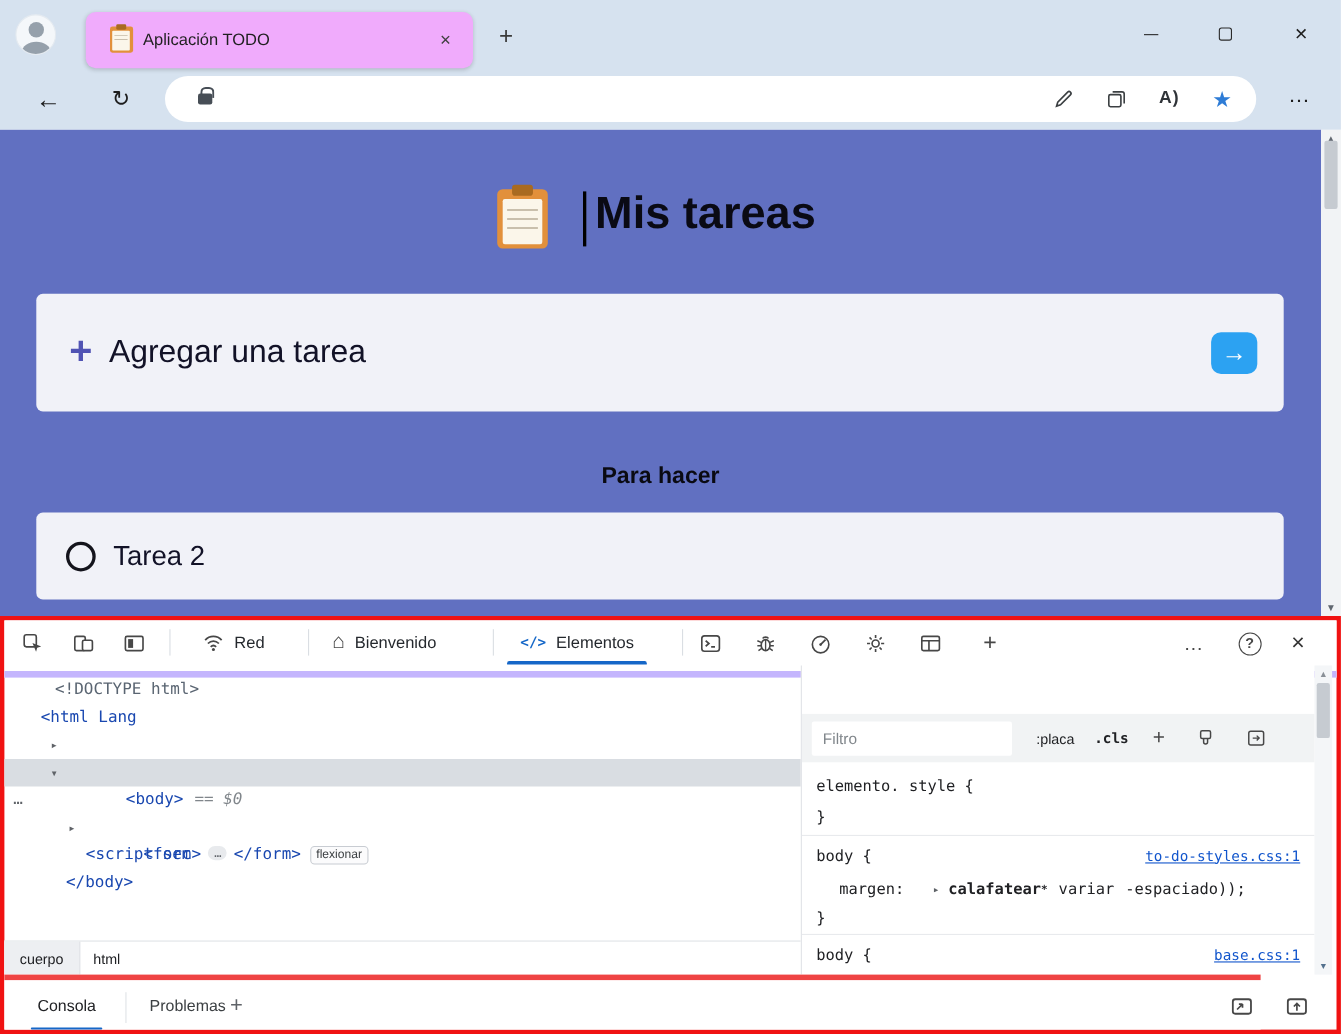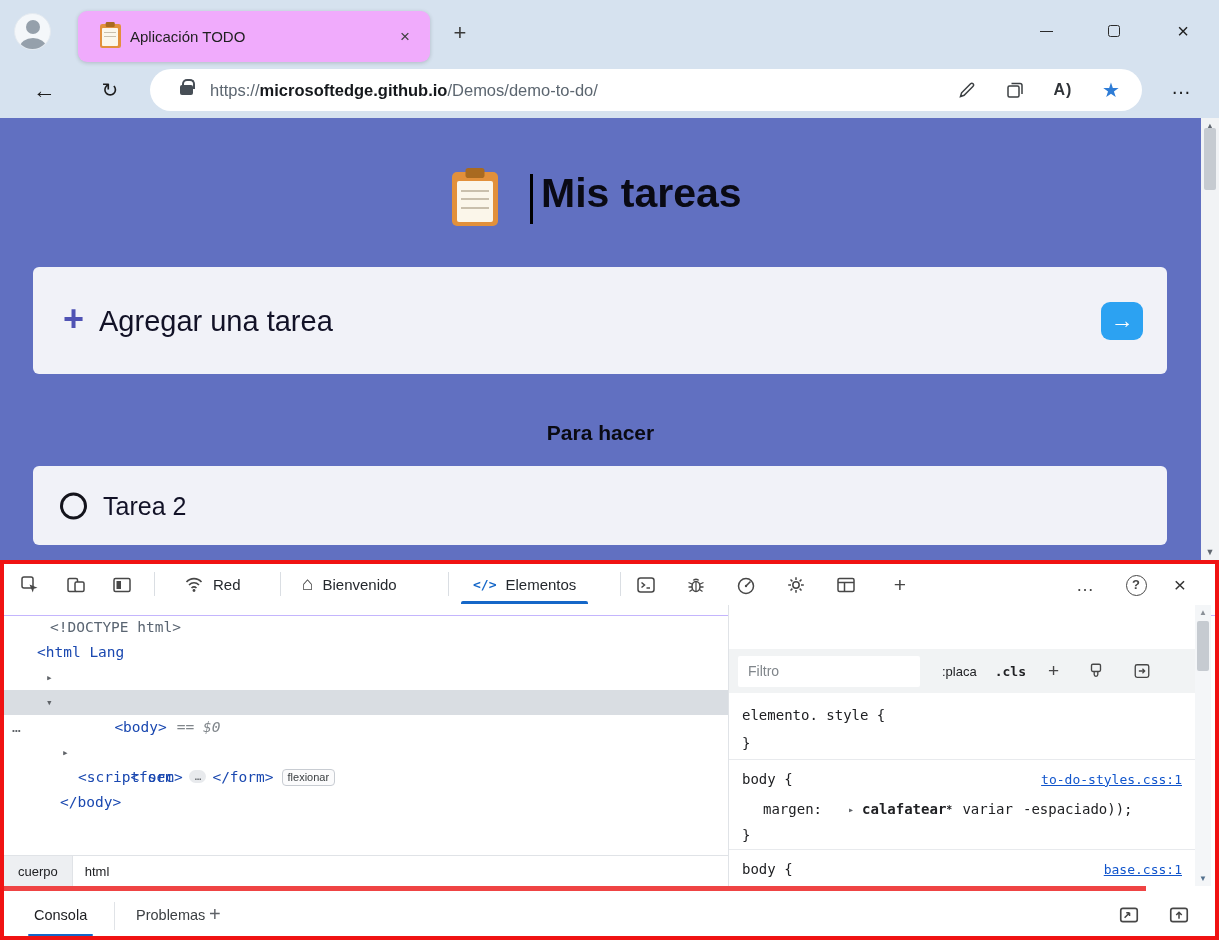--- a/index.html
+++ b/index.html
@@ -53,21 +53,21 @@
   .task-circle{position:absolute;left:27px;top:50%;transform:translateY(-50%);width:27px;height:27px;border:3.2px solid #14141C;border-radius:50%;}
   .task-label{position:absolute;left:70px;top:50%;transform:translateY(-50%);font-size:25px;color:#121227;}
 
   .page-scroll{position:absolute;left:1201px;top:118px;width:18px;height:442px;background:#F1F3F5;}
   .scroll-arrow{position:absolute;left:0;width:18px;text-align:center;font-size:9px;color:#606770;}
   .ps-up{top:3px;} .ps-down{bottom:3px;}
   .ps-thumb{position:absolute;left:3px;top:10px;width:12px;height:62px;background:#C6CBD1;border-radius:2px;}
 
   
   .devtools{position:absolute;left:0;top:560px;width:1219px;height:380px;background:#fff;border:4px solid #F01212;}
-  .dt-toolbar{position:absolute;left:0;top:0;width:1211px;height:52px;background:#fff;border-bottom:1px solid #c4b5fd;}
+  .dt-toolbar{position:absolute;left:0;top:0;width:1211px;height:52px;background:#fff;border-bottom:6px solid #c4b5fd;}
   .dti{position:absolute;top:9px;width:24px;height:24px;display:flex;align-items:center;justify-content:center;}
   .dti-inspect{left:14px;} .dti-device{left:60px;} .dti-dock{left:106px;}
   .dti-console{left:630px;} .dti-bug{left:680px;} .dti-gauge{left:730px;} .dti-gear{left:780px;} .dti-window{left:830px;}
   .dti-plus{left:884px;font-size:21px;color:#474747;}
   .dti-more{left:1070px;font-size:18px;color:#474747;letter-spacing:2px;}
   .dti-help{left:1120px;}
   .help-circle{width:21px;height:21px;border:1.6px solid #474747;border-radius:50%;font-size:13px;line-height:18px;text-align:center;color:#474747;font-weight:600;}
   .dti-close{left:1164px;font-size:21px;color:#333;}
   .dt-sep{position:absolute;top:8px;width:1px;height:24px;background:#DADEE3;}
   .sep1{left:150px;} .sep2{left:276px;} .sep3{left:444px;} .sep4{left:616px;}
@@ -182,21 +182,20 @@
   <div class="win-btn win-max">
       <span class="win-max-box"></span>
     </div>
   <div class="win-btn win-close">×</div>
 
   <div class="nav-back">←</div>
   <div class="nav-refresh">↻</div>
 
   <div class="addressbar">
     <span class="lock"></span>
-    <span class="url"><span>https://</span><span class="url-host">microsoftedge.github.io</span><span>/Demos/demo-to-do/</span></span>
     <span class="ab-spacer"></span>
     <span class="ab-icon">
       <svg viewBox="0 0 20 20" width="20" height="20">
           <path d="M3.5 16.5 L4.6 12.8 L13.6 3.8 C14.3 3.1 15.4 3.1 16.1 3.8 C16.8 4.5 16.8 5.6 16.1 6.3 L7.1 15.3 Z" fill="none" stroke="#3C4043" stroke-width="1.5"></path>
         </svg>
     </span>
     <span class="ab-icon">
       <svg viewBox="0 0 20 20" width="20" height="20">
           <rect x="3" y="6" width="11" height="11" rx="1.5" fill="none" stroke="#3C4043" stroke-width="1.5"></rect>
           <path d="M6.5 3.5 H15 A2 2 0 0 1 17 5.5 V14" fill="none" stroke="#3C4043" stroke-width="1.5"></path>

